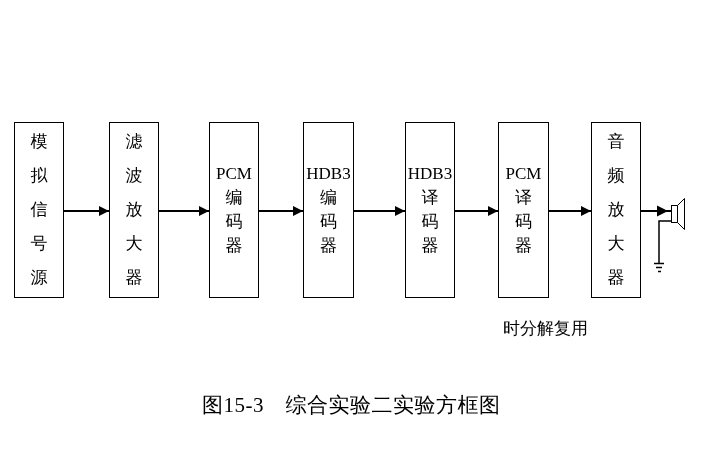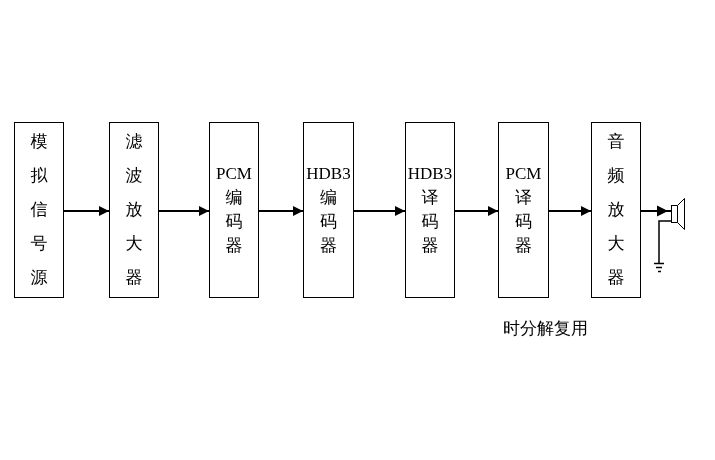--- a/index.html
+++ b/index.html
@@ -137,14 +137,15 @@
     <g>
       <polyline points="30,26 18,26 18,68" fill="none" stroke="#000000" stroke-width="1.5"></polyline>
       <line x1="13" y1="68.5" x2="23" y2="68.5" stroke="#000000" stroke-width="1.5"></line>
       <line x1="15" y1="72.5" x2="21" y2="72.5" stroke="#000000" stroke-width="1.5"></line>
       <line x1="17" y1="76.5" x2="20" y2="76.5" stroke="#000000" stroke-width="1.5"></line>
     </g>
   </svg>
 
   <div class="side-label tdd">时分解复用</div>
 
+  <div class="caption">图15-3　综合实验二实验方框图</div>
 
 </div>
 
 </body></html>

